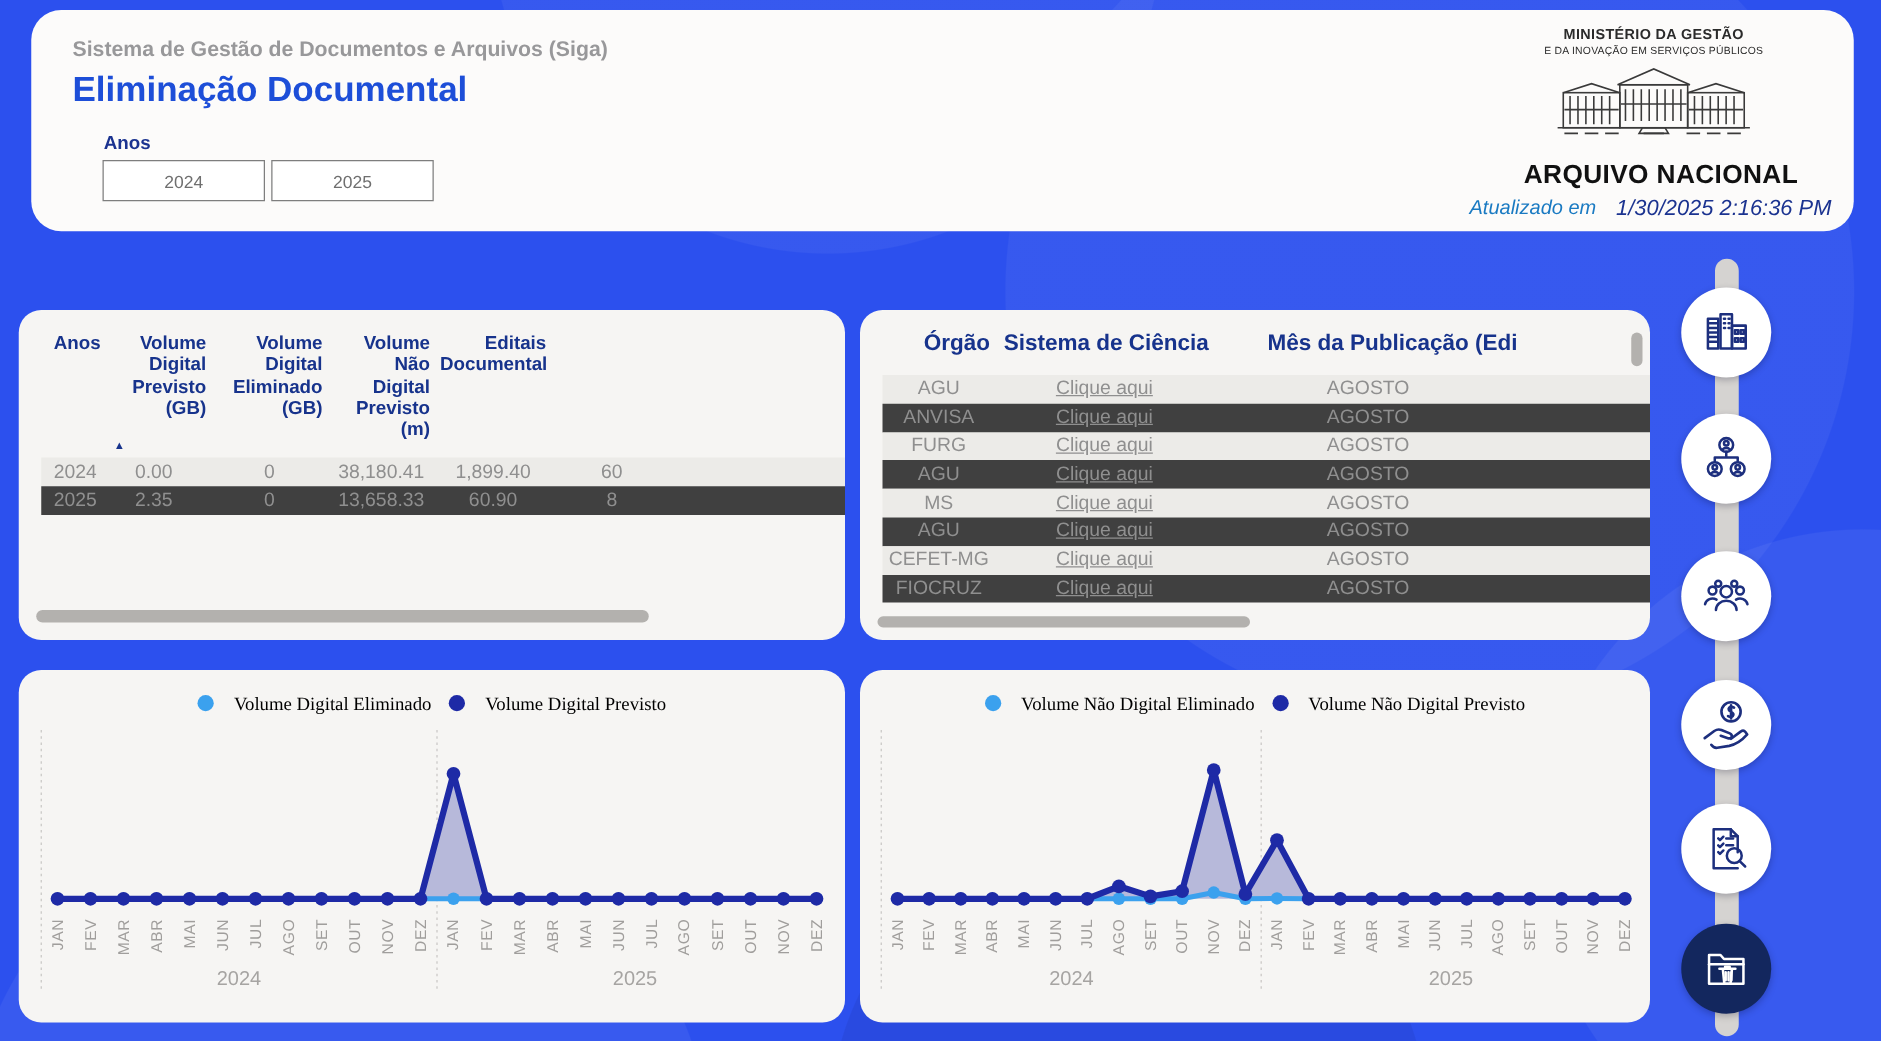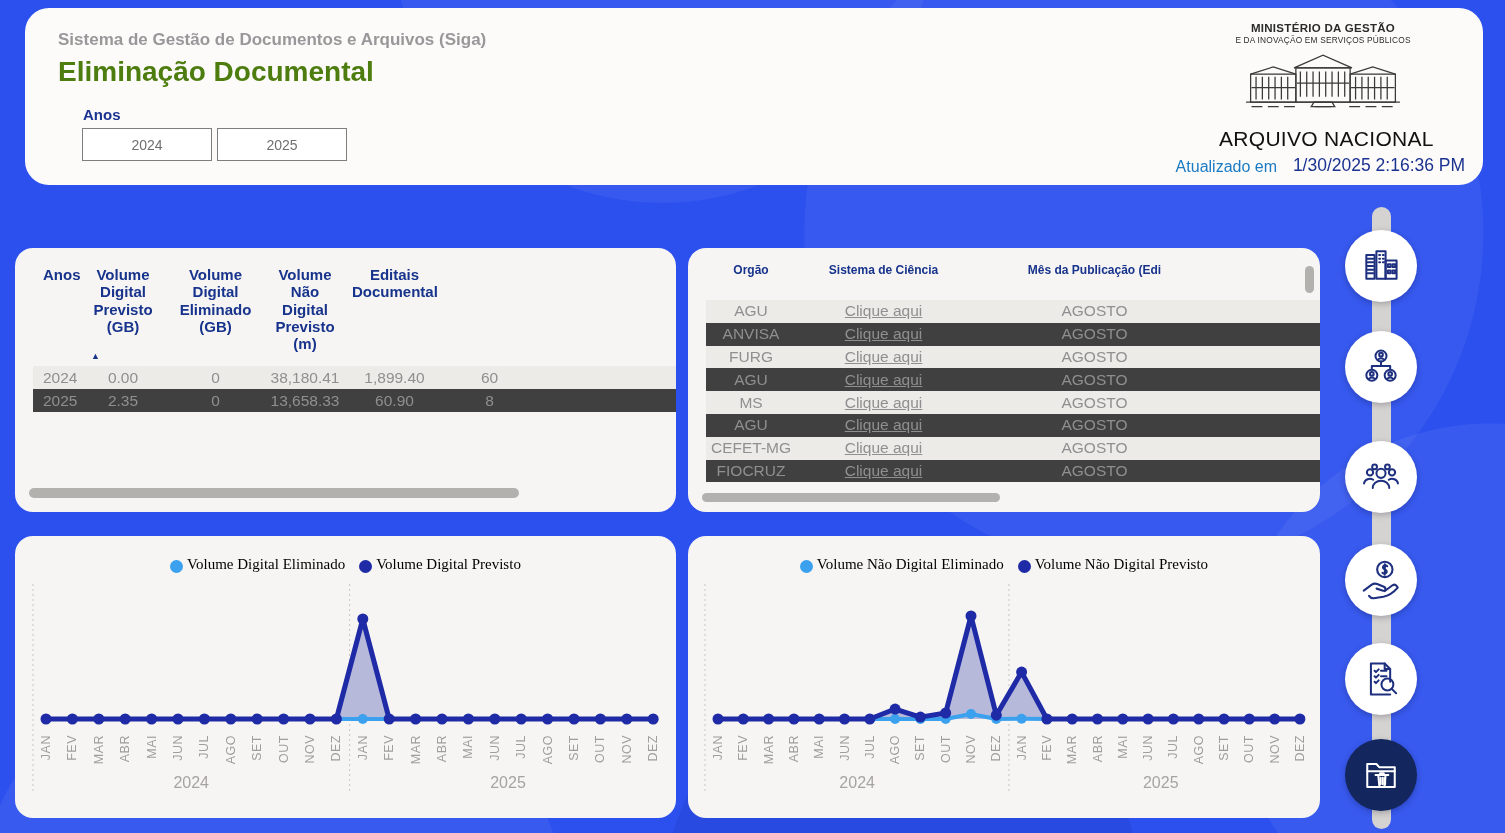--- a/index.html
+++ b/index.html
@@ -13,45 +13,45 @@
       radial-gradient(circle 270px at 44% -8%, rgba(255,255,255,0.05) 0 269px, transparent 270px),
       radial-gradient(circle 340px at 76% 28%, rgba(255,255,255,0.05) 0 339px, transparent 340px),
       radial-gradient(circle 260px at 99% 82%, rgba(255,255,255,0.06) 0 259px, transparent 260px),
       radial-gradient(circle 240px at 60% 108%, rgba(0,0,60,0.08) 0 239px, transparent 240px);
   }
   .card { position:absolute; background:#f6f5f3; border-radius:18px; }
 
   
   #header-card { left:25px; top:8px; width:1458px; height:177px; border-radius:24px; background:#fcfbfa; }
   #app-subtitle { position:absolute; left:33px; top:22px; font-size:17px; font-weight:bold; color:#98989a; }
-  #page-title   { position:absolute; left:33px; top:48px; font-size:28px; font-weight:bold; color:#4d7c0f; }
+  #page-title   { position:absolute; left:33px; top:48px; font-size:28px; font-weight:bold; color:#1d4ed8; }
   #years-label  { position:absolute; left:58px; top:98px; font-size:15px; font-weight:bold; color:#1b3390; }
   #year-buttons { position:absolute; left:57px; top:120px; display:flex; gap:5px; }
   .year-btn { width:130px; height:33px; background:#fff; border:1px solid #7e7e7e; color:#6f6f6f;
               font-size:14px; display:flex; align-items:center; justify-content:center; cursor:pointer; }
 
   #logo-block { position:absolute; right:56px; top:14px; width:208px; text-align:center; color:#2b2b2b; }
   #logo-l1 { font-size:11.5px; font-weight:bold; letter-spacing:0.3px; }
   #logo-l2 { font-size:8.3px; letter-spacing:0.2px; margin-top:1px; }
   #logo-building { margin-top:2px; }
-  #logo-org { font-size:21px; font-weight:400; letter-spacing:0.3px; color:#111; white-space:nowrap; }
-
-  #updated-row { position:absolute; right:14px; top:146px; display:flex; align-items:center; }
+  #logo-org { font-size:21px; font-weight:700; letter-spacing:0.3px; color:#111; white-space:nowrap; }
+
+  #updated-row { position:absolute; right:14px; top:146px; display:flex; align-items:flex-end;font-style:italic; }
   #updated-label { color:#1a7ac2; font-size:16px; margin-top:4px; margin-right:12px; }
   #updated-value { color:#1b3390; font-size:17.5px; width:180px; text-align:center; line-height:1.15; }
 
   
   #summary-card { left:15px; top:248px; width:661px; height:264px; }
   #editais-card { left:688px; top:248px; width:632px; height:264px; }
 
   .grid-head { display:grid; position:relative; }
-  .grid-head .th { text-align:center; font-weight:bold; color:#17338c; line-height:1.15; padding:0 4px; }
+  .grid-head .th { text-align:right; font-weight:bold; color:#17338c; line-height:1.15; padding:0 4px; }
   #sum-head { grid-template-columns:44px 92px 93px 86px 93px 97px; margin:18px 0 0 18px; font-size:15px; }
   #sum-head .th:first-child { text-align:left; padding-left:10px; }
-  #ed-head  { grid-template-columns:90px 175px 247px; margin:16px 0 0 18px; font-size:12px; height:28px; }
+  #ed-head  { grid-template-columns:90px 175px 247px; margin:16px 0 0 18px; font-size:18px; height:28px; }
   #ed-head .th { white-space:nowrap; overflow:hidden; }
 
   .grid-body { margin-left:18px; }
   .tr { display:grid; align-items:center; }
   #sum-body .tr { grid-template-columns:44px 92px 93px 86px 93px 97px; height:23px; }
   #ed-body  .tr { grid-template-columns:90px 175px 247px; height:22.8px; }
   .tr.even { background:#ecebe8; }
   .tr.odd  { background:#404040; }
   .td { text-align:center; color:#8f8f8f; font-size:15.5px; white-space:nowrap; overflow:hidden; }
   #sum-body .td:first-child { text-align:left; padding-left:10px; }
@@ -64,21 +64,21 @@
   .h-scrollbar { position:absolute; height:10px; border-radius:5px; background:#b3b1ae; bottom:14px; cursor:pointer; }
   #sum-hscroll { left:14px; width:490px; }
   #ed-hscroll  { left:14px; width:298px; bottom:10px; height:9px; }
   #ed-vscroll  { position:absolute; right:6px; top:18px; width:9px; height:27px; border-radius:5px; background:#b3b1ae; cursor:pointer; }
 
   
   #chart-card-left  { left:15px; top:536px; width:661px; height:282px; }
   #chart-card-right { left:688px; top:536px; width:632px; height:282px; }
   .legend { position:absolute; top:20px; left:0; right:0; display:flex; justify-content:center; gap:14px;
             font-family:"Liberation Serif", serif; font-size:15px; color:#000; z-index:2; }
-  .legend .li { display:flex; align-items:flex-end; gap:4px; }
+  .legend .li { display:flex; align-items:flex-start; gap:16px; }
   .legend-dot { width:13px; height:13px; border-radius:50%; display:inline-block; }
   .chart-svg { position:absolute; left:0; top:0; }
   .axis { fill:#a09e9c; font:12.5px "Liberation Sans", sans-serif; letter-spacing:0.5px; }
   .year { fill:#a6a4a2; font:16px "Liberation Sans", sans-serif; }
 
   
   #sidebar-rail { position:absolute; left:1372px; top:207px; width:19px; height:622px; border-radius:10px; background:#d5d3d1; }
   .nav-circle { position:absolute; left:1345px; width:72px; height:72px; border-radius:50%; background:#fff;
                 display:flex; align-items:center; justify-content:center; cursor:pointer;
                 box-shadow:0 2px 6px rgba(0,0,30,0.25); }

